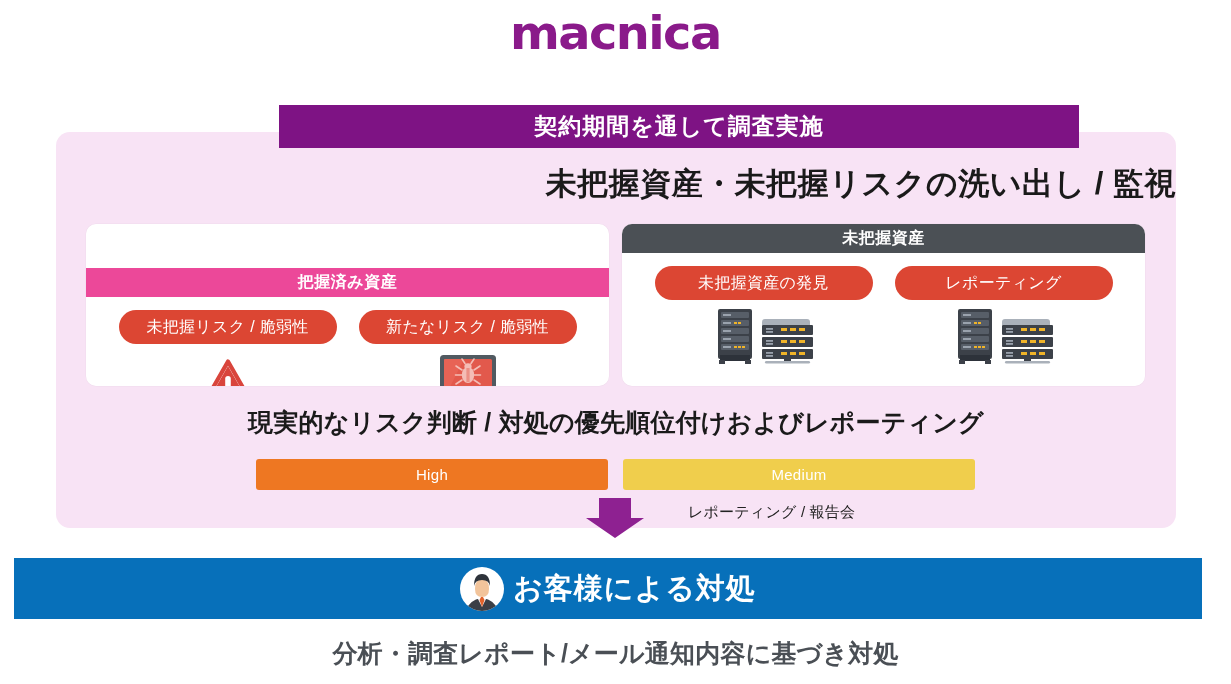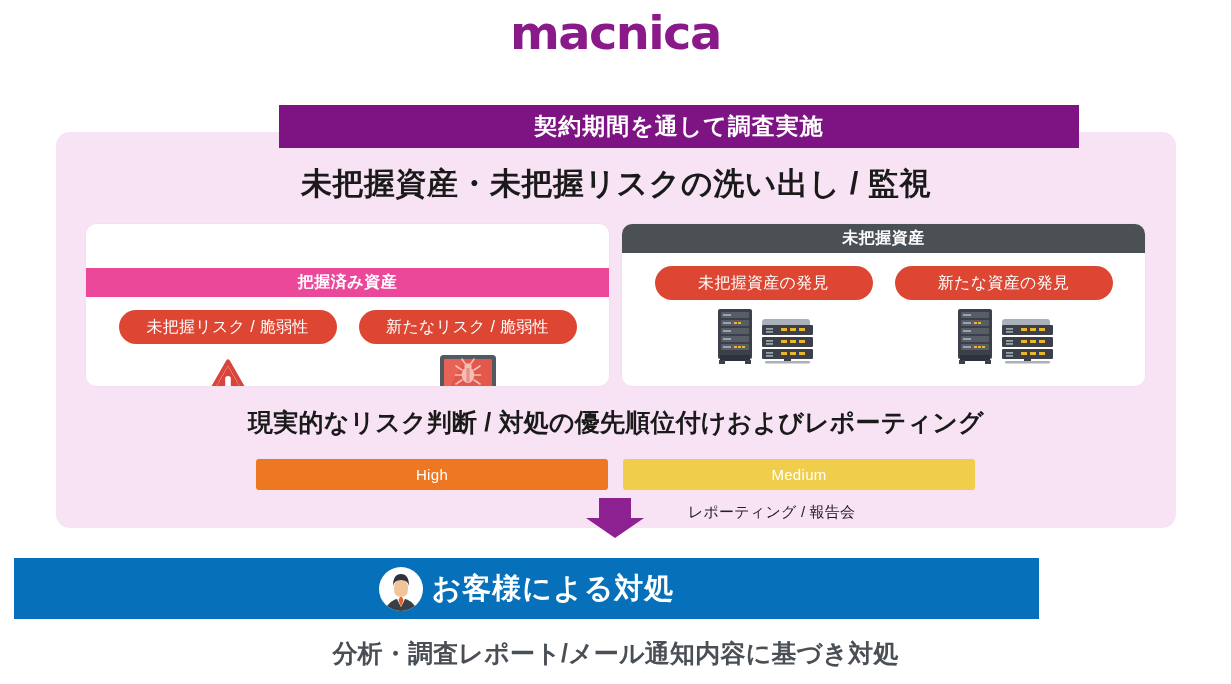--- a/index.html
+++ b/index.html
@@ -60,21 +60,21 @@
     font-size: 23px;
     font-weight: 700;
     letter-spacing: 1px;
   }
 
   
   #main-heading {
     position: absolute;
     left: 56px; top: 163px;
     width: 1120px;
-    text-align: center;
+    text-align: right;
     font-size: 31px;
     font-weight: 700;
     color: #1a1a1a;
     letter-spacing: 0.5px;
   }
 
   
   .asset-card {
     position: absolute;
     top: 224px;
@@ -179,21 +179,21 @@
     font-size: 15px;
     color: #222;
     letter-spacing: 0.2px;
     margin-left: 28px;
   }
 
   
   #blue-banner {
     position: absolute;
     left: 14px; top: 558px;
-    width: 1025px; height: 61px;
+    width: 1188px; height: 61px;
     background: #0770BA;
     display: flex;
     align-items: center;
     justify-content: center;
     gap: 9px;
   }
   #blue-banner-text {
     color: #ffffff;
     font-size: 29px;
     font-weight: 700;
@@ -266,21 +266,21 @@
       </div>
     </div>
   </div>
 </div>
 
 <div class="asset-card" id="card-unknown">
   <div class="card-header" style="background: rgb(75, 80, 85);">未把握資産</div>
   <div class="card-body">
     <div class="pill-row">
       <div class="pill" style="background: rgb(220, 70, 51);">未把握資産の発見</div>
-      <div class="pill" style="background: rgb(220, 70, 51);">新たな資産の発見</div>
+      <div class="pill" style="background: rgb(220, 70, 51);">レポーティング</div>
     </div>
     <div class="icon-row">
       <div class="icon-slot">
         <svg width="112" height="58" viewBox="0 0 112 58">
 
           <rect x="10" y="2" width="34" height="50" rx="2" fill="#3C4149"></rect>
           <rect x="12" y="48" width="30" height="6" fill="#2D323A"></rect>
           <rect x="11" y="53" width="6" height="4" fill="#3C4149"></rect>
           <rect x="37" y="53" width="6" height="4" fill="#3C4149"></rect>
           <g fill="#575E68">

